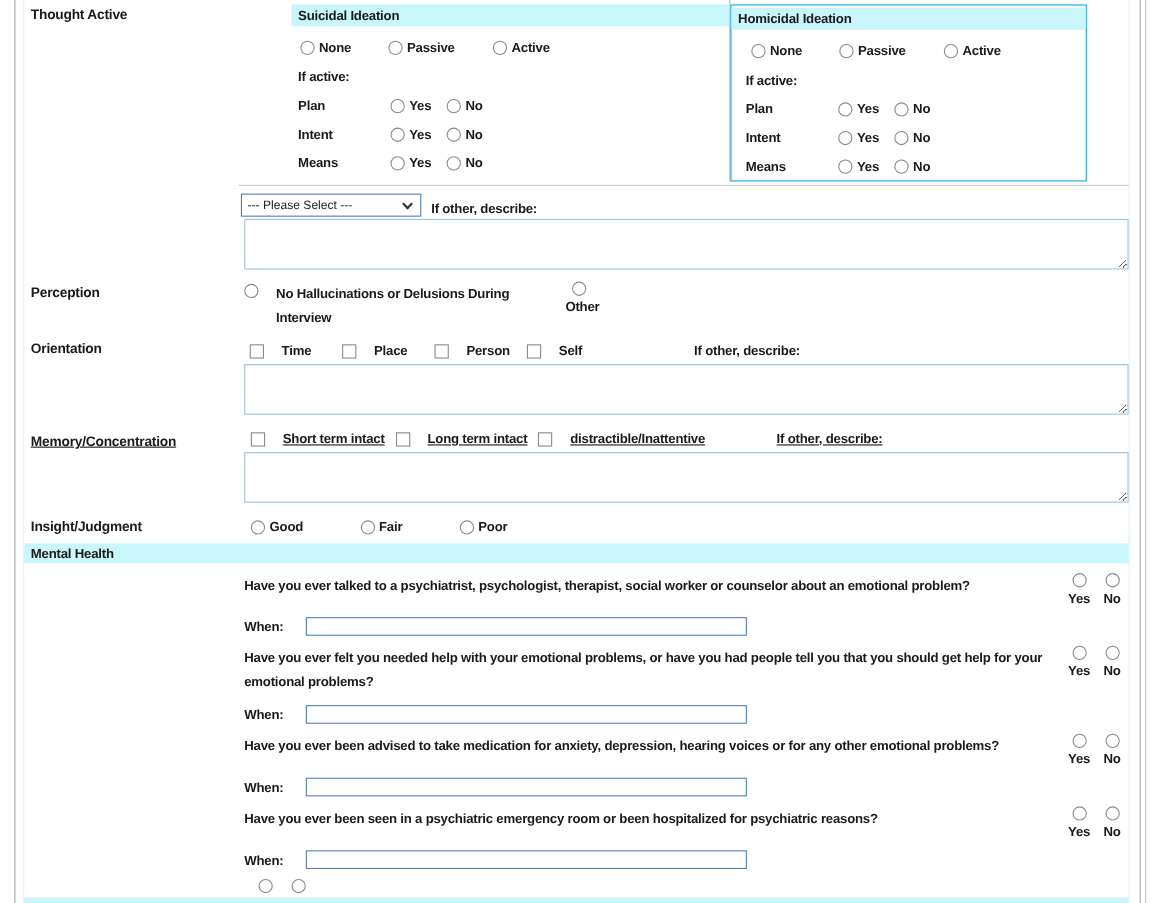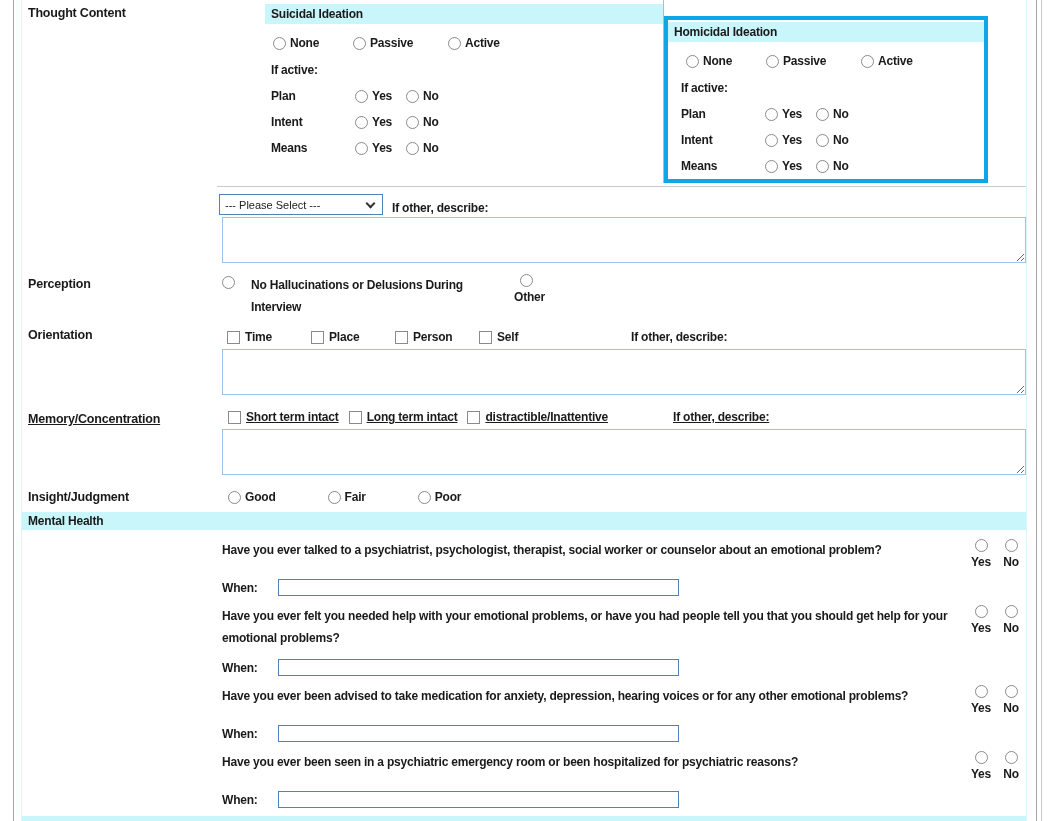--- a/index.html
+++ b/index.html
@@ -19,21 +19,21 @@
 
   .row { display:flex; }
   .row-label { width:195px; padding:6px 0 0 6px; font-weight:bold; font-size:12.5px; flex:none; }
   .row-content { width:809px; flex:none; }
 
   .sec-bar { background:#c9f6fb; font-weight:bold; padding:3px 0 0 6px; height:20px; }
 
   
   .panels { display:flex; }
   .panel-left  { width:399px; border-right:1px solid #b9b9b9; padding-bottom:6px;margin-left:48px; }
-  .panel-right { width:324px; border:4px solid #0ea5e9; margin-top:16px; padding-bottom:6px; }
+  .panel-right { width:324px; border:1px solid #0ea5e9; margin-top:4px; padding-bottom:6px; }
   .panel-left  .sec-bar { margin-top:4px; }
   .panel-right .sec-bar { margin-top:2px; }
 
   .opt-row { display:flex; align-items:center; margin:12px 0 0 8px; }
   .opt { display:flex; align-items:center; gap:4px; }
   .opt-none    { width:80px; }
   .opt-passive { width:95px; }
   .panel-right .opt-row { margin-left:18px; }
 
   .if-active { font-weight:bold; margin:13px 0 0 6px; }
@@ -70,21 +70,21 @@
   .perc-row { display:flex; align-items:flex-start; margin-top:3px; }
   .perc-opt1 { display:flex; align-items:flex-start; gap:16px; margin-left:5px; }
   .perc-opt1 input { margin-top:2px; }
   .perc-opt1 .opt-label { width:235px; line-height:22px; }
   .perc-opt2 { display:flex; flex-direction:column; margin-left:28px; }
   .perc-opt2 input { margin-left:6px; }
   .perc-opt2 .opt-label { margin-top:3px; }
 
   
   .cb-row { display:flex; align-items:center; margin-top:8px; }
-  .cbg { display:flex; align-items:center; gap:5px; }
+  .cbg { display:flex; align-items:center; gap:16px; }
   .or-row { margin-left:10px; }
   .or-row .cbg { width:84px; }
   .or-row .if-other { margin-left:250px; }
   .mem-row { margin-left:11px; margin-top:14px; }
   .mem-row .cbg { margin-right:10px; }
   .mem-row .if-other { margin-left:55px; }
   .if-other { font-weight:bold; }
 
   
   .ins-row { display:flex; align-items:center; margin:15px 0 0 11px; }
@@ -112,21 +112,21 @@
 
 <div class="vline vl-gray-left"></div>
 <div class="vline vl-cyan-left"></div>
 <div class="vline vl-cyan-right"></div>
 <div class="vline vl-gray-right1"></div>
 <div class="vline vl-gray-right2"></div>
 
 <div class="content">
 
   <div class="row">
-    <div class="row-label">Thought Content</div>
+    <div class="row-label">Thought Active</div>
     <div class="row-content">
       <div class="panels">
 
         <div class="panel-left">
           <div class="sec-bar">Suicidal Ideation</div>
           <div class="opt-row">
             <span class="opt opt-none">
                 <input type="radio" name="si-sev" style="">
                 <span class="opt-label">None</span>
               </span>

